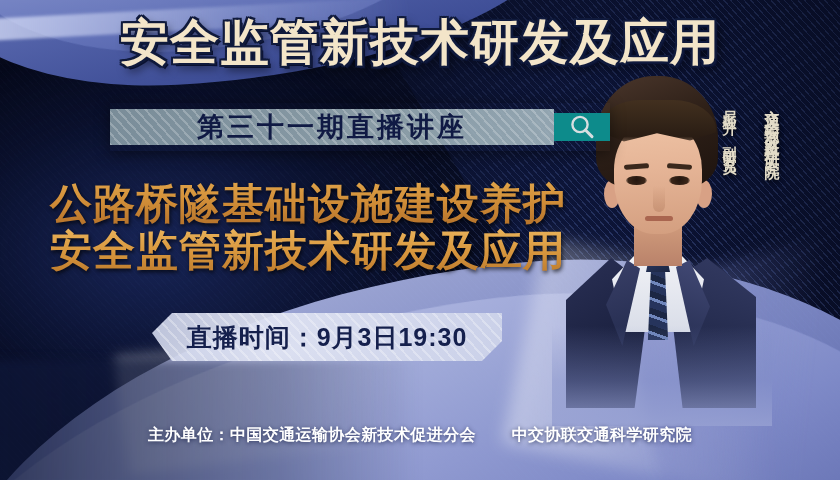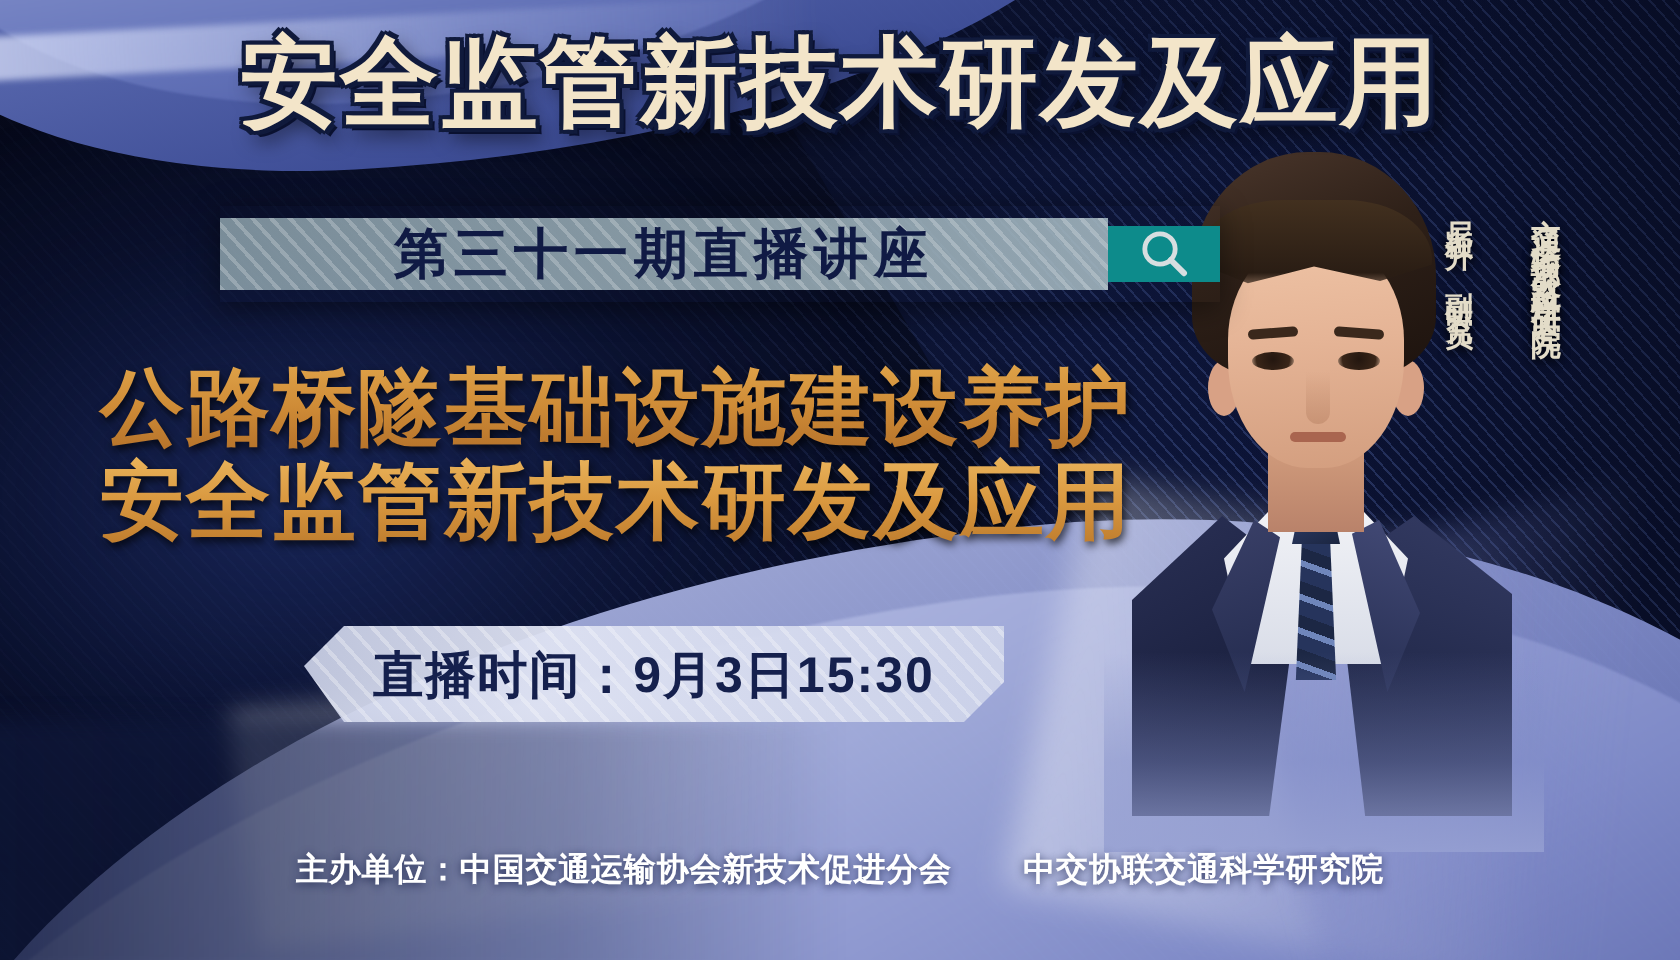--- a/index.html
+++ b/index.html
@@ -350,21 +350,21 @@
       </svg>
     </div>
   </div>
 
   <div class="main-title">
     <span class="line l1">公路桥隧基础设施建设养护</span>
     <span class="line l2">安全监管新技术研发及应用</span>
   </div>
 
   <div class="time-badge">
-    <span class="time-text">直播时间：9月3日15:30</span>
+    <span class="time-text">直播时间：9月3日19:30</span>
   </div>
 
   <div class="vtext vtext-name">尼颖升 副研究员</div>
   <div class="vtext vtext-org">交通运输部公路科学研究院</div>
 
   <div class="footer">
     <span>主办单位：中国交通运输协会新技术促进分会</span>
     <span class="gap"></span>
     <span>中交协联交通科学研究院</span>
   </div>

